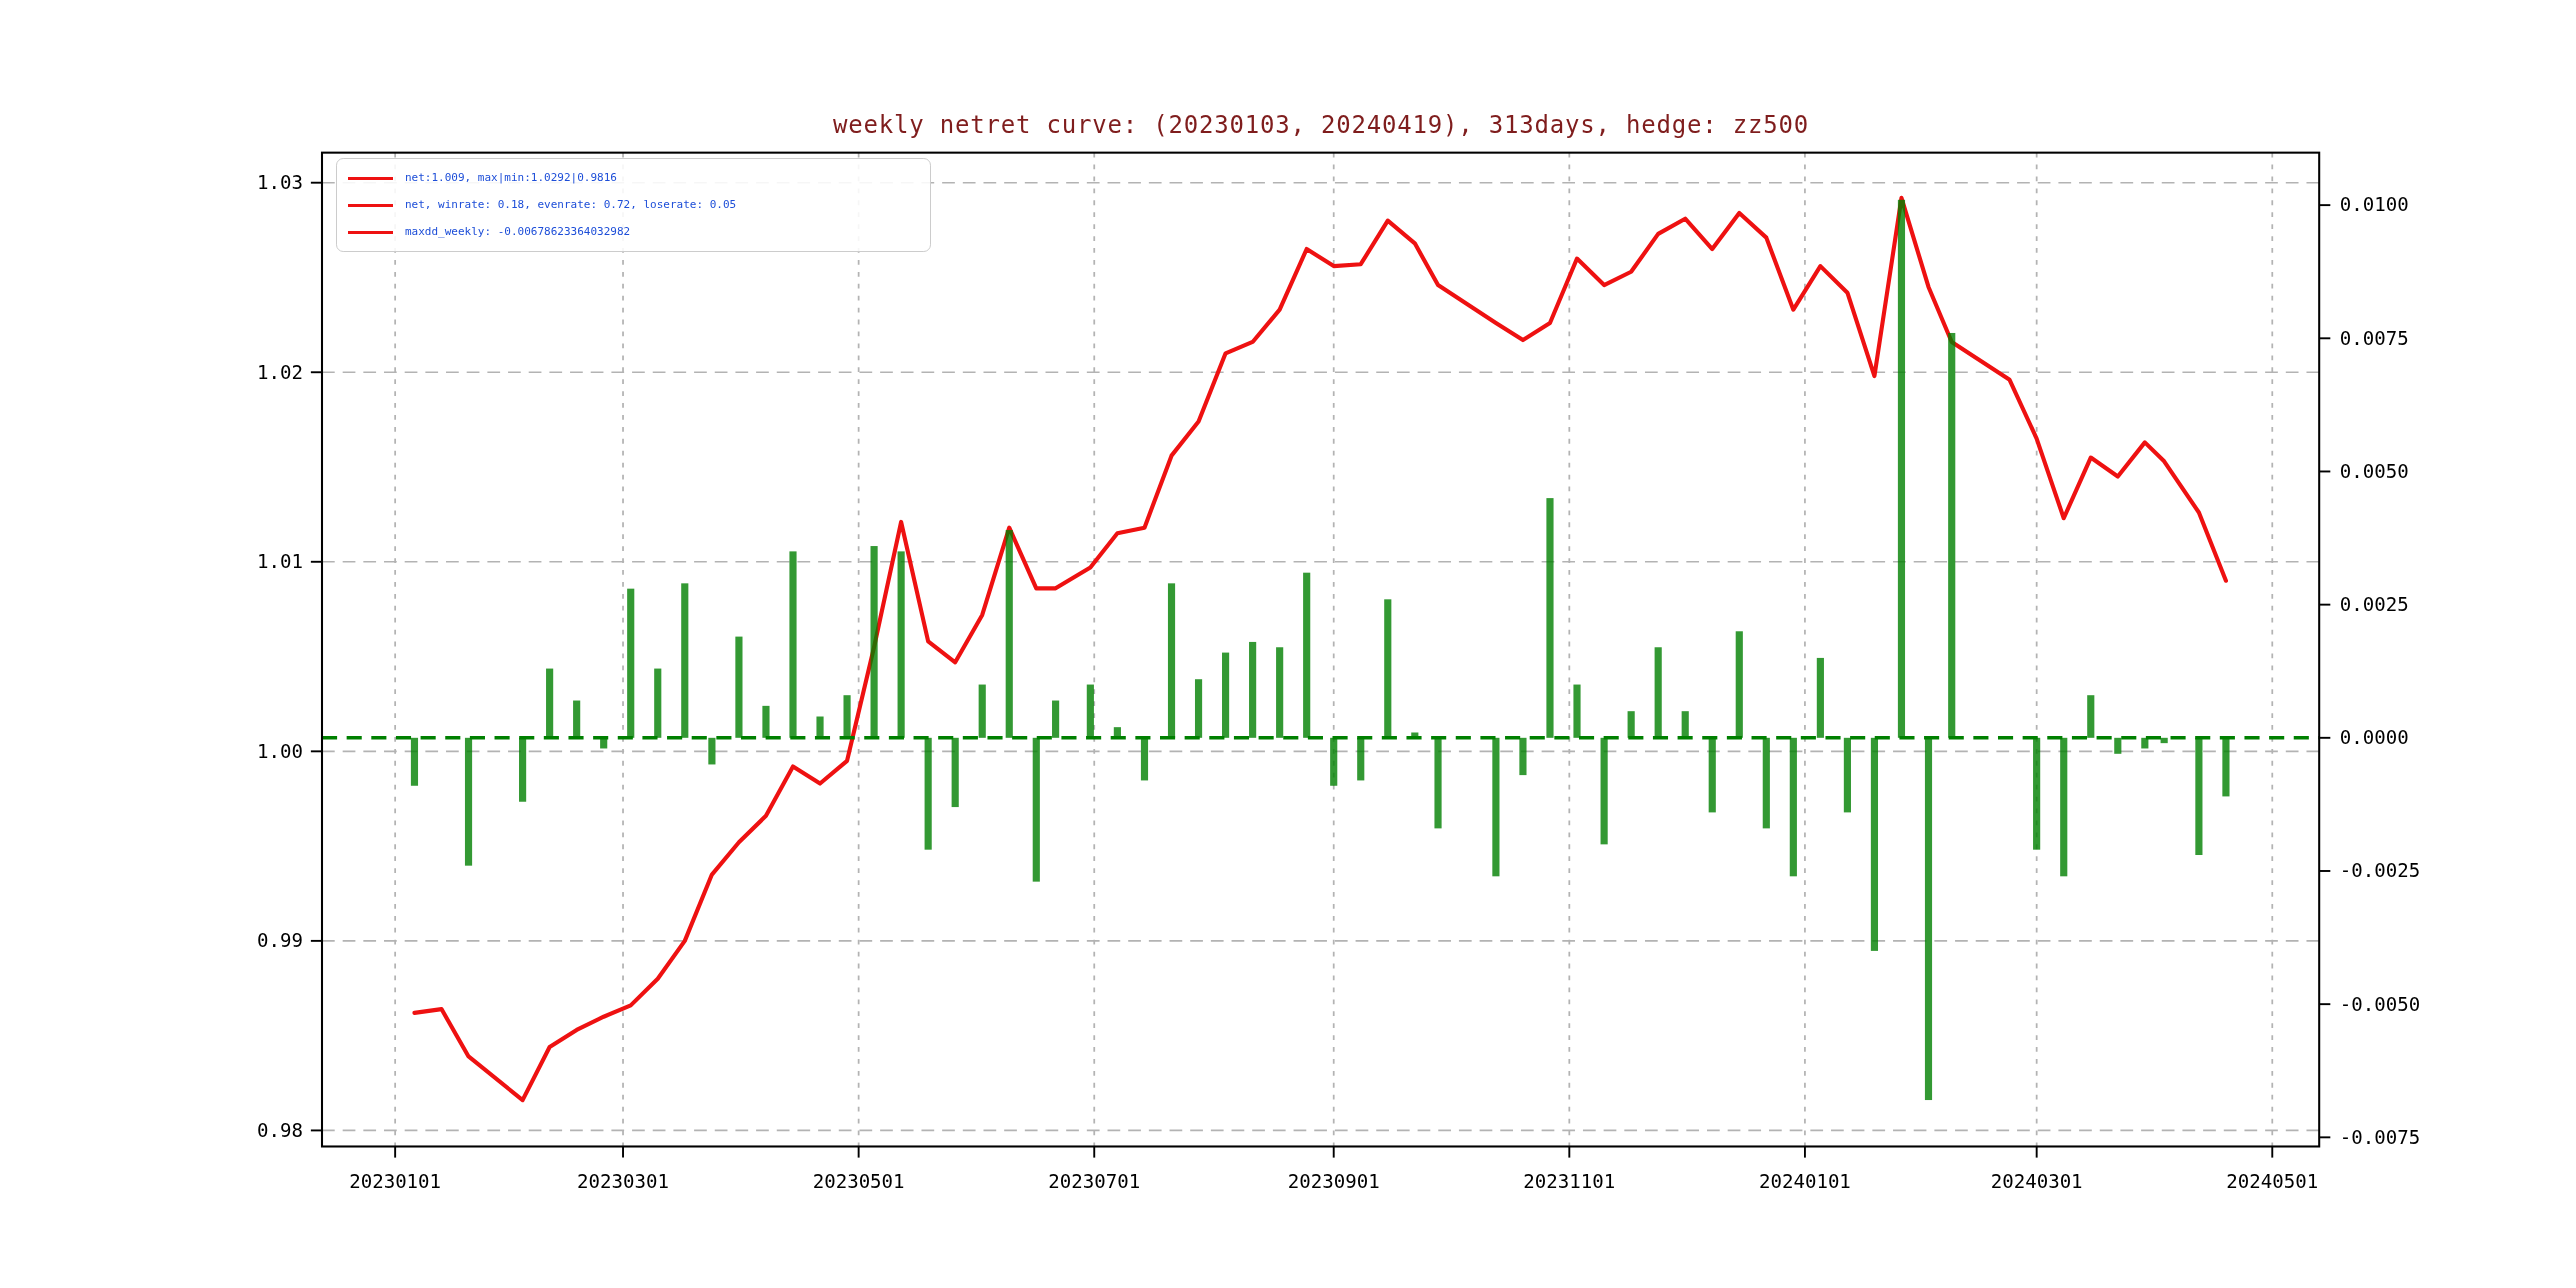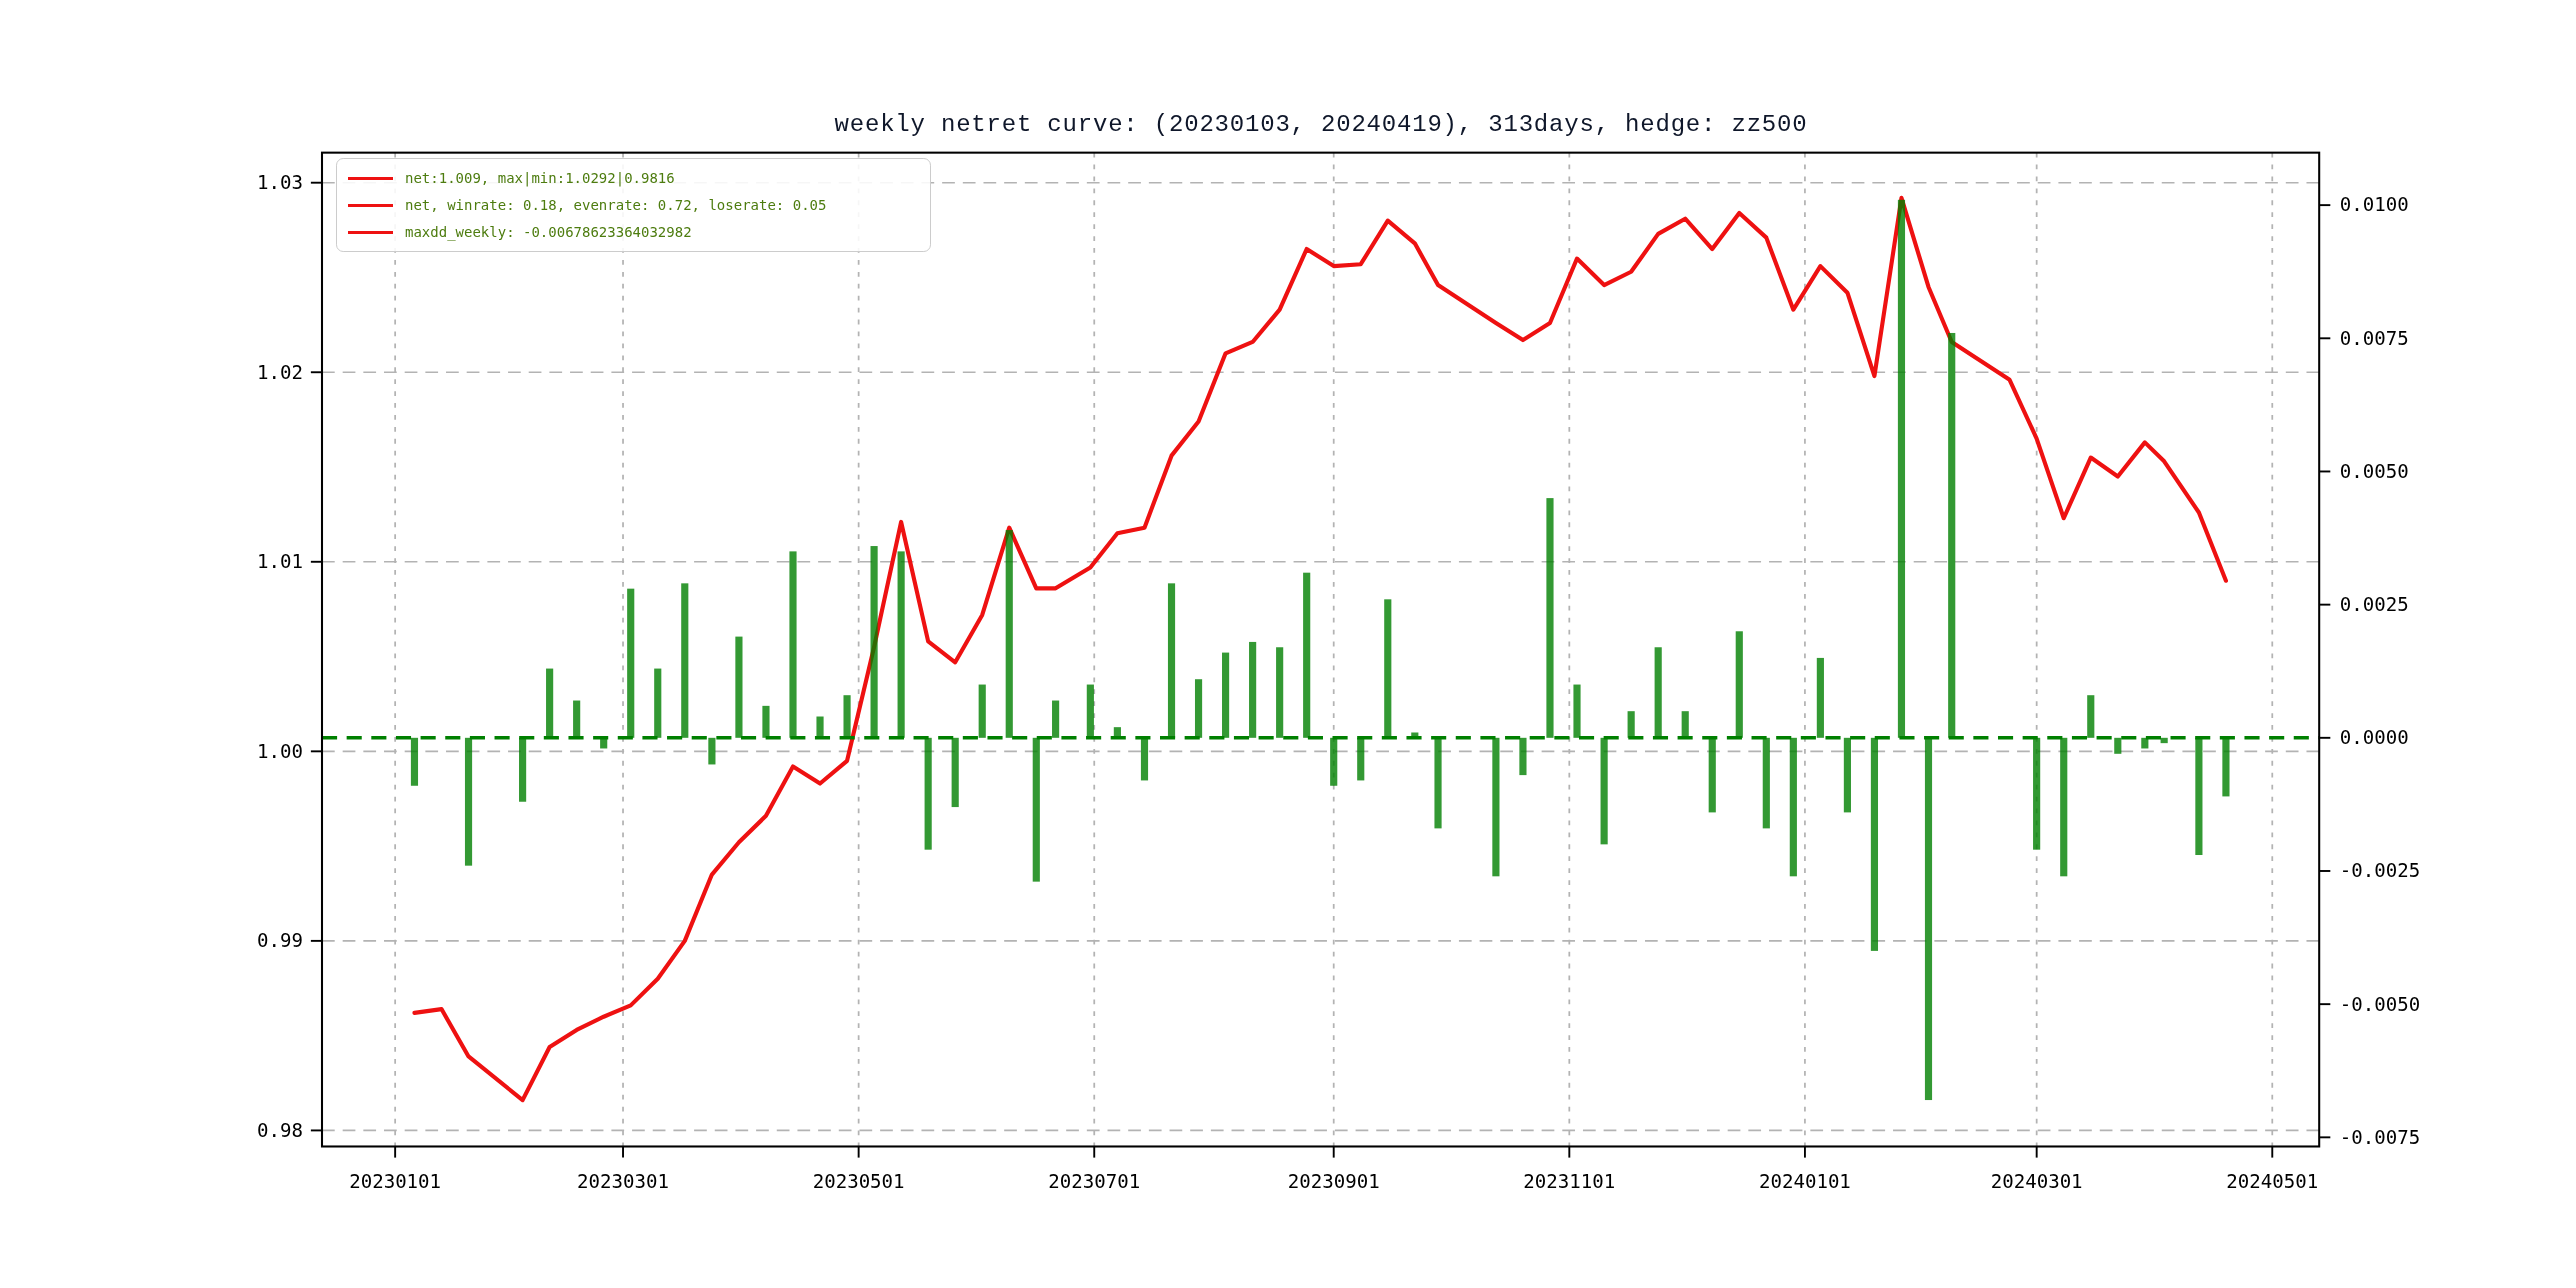--- a/index.html
+++ b/index.html
@@ -1,26 +1,26 @@
 <!DOCTYPE html>
 <html style="font-size:12.7px"><head>
 <meta charset="utf-8">
 <style>
   html,body{margin:0;padding:0;background:#ffffff;width:2576px;height:1288px;overflow:hidden;}
   .figure{position:relative;width:2576px;height:1288px;background:#ffffff;
           font-family:"DejaVu Sans Mono","Liberation Mono",monospace;}
   #chart-svg{position:absolute;left:0;top:0;width:2576px;height:1288px;}
   #chart-svg text{font-family:"DejaVu Sans Mono","Liberation Mono",monospace;fill:#000000;}
   .chart-title{position:absolute;left:1321px;top:111px;transform:translateX(-50%);
-               font-size:24px;color:#0f172a;white-space:nowrap;letter-spacing:0.8px;font-family:Liberation Mono, monospace;}
+               font-size:24px;color:#7f1d1d;white-space:nowrap;letter-spacing:0.8px;}
   .legend{position:absolute;left:336px;top:158px;width:595px;box-sizing:border-box;
           border:1.6px solid #cccccc;border-radius:7.2px;background:rgba(255,255,255,0.88);
           padding:8.7px 11px;display:flex;flex-direction:column;gap:6.4px;z-index:3;}
-  .legend-row{display:flex;align-items:center;gap:12px;font-size:14px;line-height:20.7px;
-              color:#4d7c0f;white-space:pre;}
+  .legend-row{display:flex;align-items:center;gap:12px;font-size:11px;line-height:20.7px;
+              color:#1d4ed8;white-space:pre;}
   .legend-swatch{width:45px;height:0;border-top:3.2px solid #ee1111;flex:0 0 auto;}
 </style>
 </head>
 <body>
 
 <div class="figure">
   <svg id="chart-svg" viewBox="0 0 3240 1620">
       <g>
         <line x1="405" x2="2917" y1="229.7999999999994" y2="229.7999999999994" stroke="#b3b3b3" stroke-width="2" stroke-dasharray="16 10"></line>
         <line x1="405" x2="2917" y1="468.1999999999996" y2="468.1999999999996" stroke="#b3b3b3" stroke-width="2" stroke-dasharray="16 10"></line>

